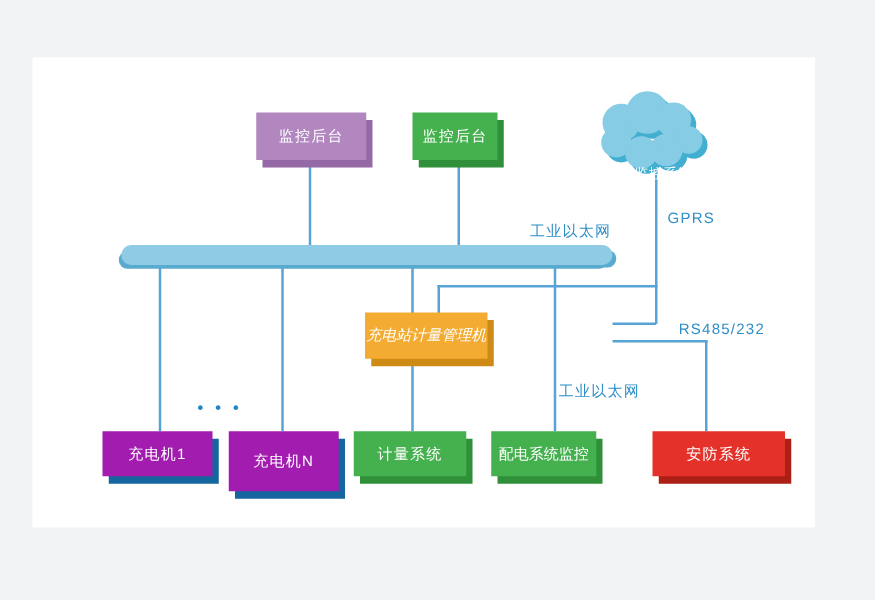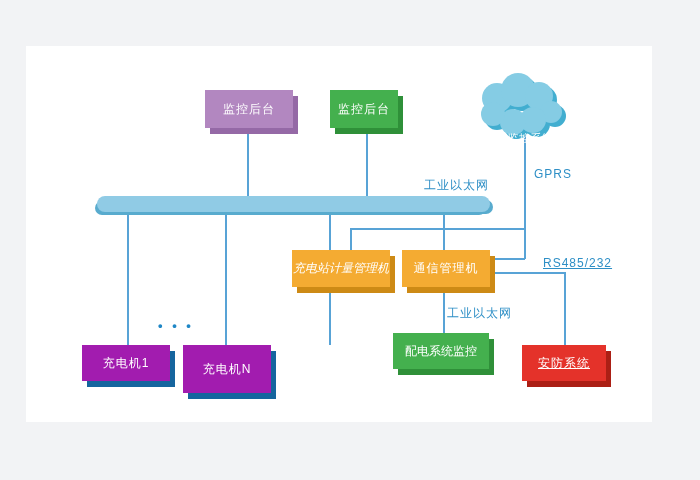--- a/index.html
+++ b/index.html
@@ -65,21 +65,21 @@
   <div class="edge" style="left:225px;top:212px;width:1.5px;height:133px;"></div>
   <div class="edge" style="left:329px;top:212px;width:1.5px;height:133px;"></div>
   <div class="edge" style="left:443px;top:212px;width:1.5px;height:133px;"></div>
   <div class="edge" style="left:490px;top:272px;width:75.5px;height:1.5px;"></div>
   <div class="edge" style="left:564px;top:272px;width:1.5px;height:73px;"></div>
 
   <div class="bus"></div>
 
   <div class="elabel" style="left:424px;top:177px;">工业以太网</div>
   <div class="elabel" style="left:534px;top:167px;">GPRS</div>
-  <div class="elabel" style="left:543px;top:256px;text-decoration:underline;">RS485/232</div>
+  <div class="elabel" style="left:543px;top:256px;">RS485/232</div>
   <div class="elabel" style="left:447px;top:305px;">工业以太网</div>
 
   <div class="cloud-wrap">
     <svg width="96" height="72" viewBox="0 0 96 72">
       <g fill="#42aed0">
         <circle cx="30" cy="32" r="15"></circle>
           <circle cx="51" cy="24" r="17"></circle>
         <circle cx="72" cy="30" r="14"></circle>
           <circle cx="84" cy="46" r="11"></circle>
         <circle cx="66" cy="54" r="13"></circle>
@@ -101,30 +101,30 @@
 
   <div class="node purple" style="left:205px;top:90px;width:88px;height:38px;">
     <span>监控后台</span>
   </div>
   <div class="node green" style="left:330px;top:90px;width:68px;height:38px;">
     <span>监控后台</span>
   </div>
   <div class="node orange" style="left:292px;top:250px;width:98px;height:37px;letter-spacing:0;font-style:italic;">
     <span>充电站计量管理机</span>
   </div>
-  <div class="node orange" style="left:402px;top:250px;width:88px;height:37px;">
-    <span>通信管理机</span>
-  </div>
   <div class="node blue" style="left:82px;top:345px;width:88px;height:36px;">
     <span>充电机1</span>
   </div>
   <div class="node blue" style="left:183px;top:345px;width:88px;height:48px;text-align:right;">
     <span>充电机N</span>
   </div>
-  <div class="node green" style="left:393px;top:333px;width:96px;height:36px;letter-spacing:0;">
+  <div class="node green" style="left:283px;top:345px;width:90px;height:36px;">
+    <span>计量系统</span>
+  </div>
+  <div class="node green" style="left:393px;top:345px;width:84px;height:36px;letter-spacing:0;">
     <span>配电系统监控</span>
   </div>
-  <div class="node red" style="left:522px;top:345px;width:84px;height:36px;text-decoration:underline;">
+  <div class="node red" style="left:522px;top:345px;width:106px;height:36px;">
     <span>安防系统</span>
   </div>
 
   <div class="dots">• • •</div>
 </div>
 
 </body></html>

